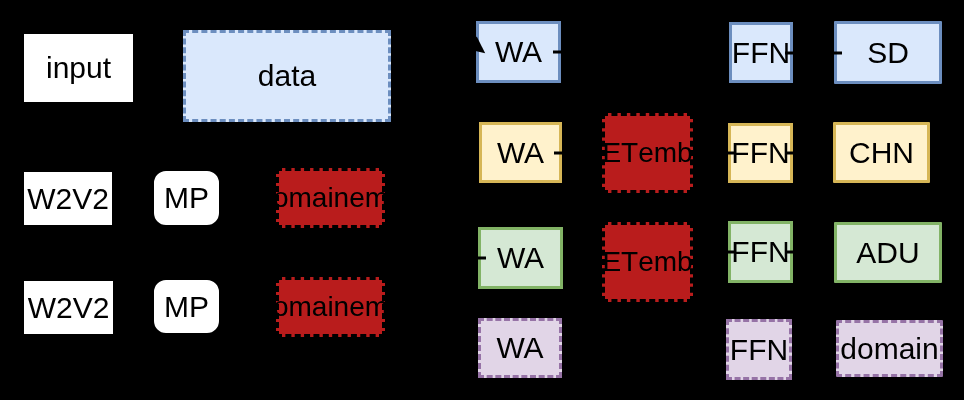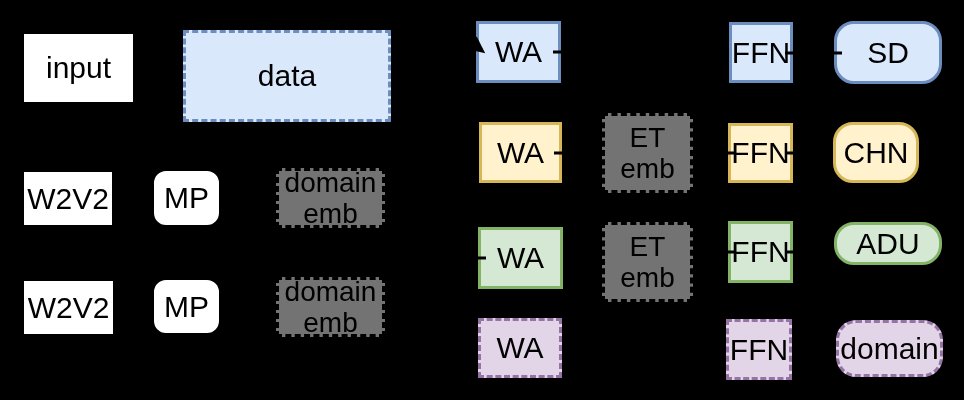--- a/index.html
+++ b/index.html
@@ -7,38 +7,38 @@
     position:relative;
     width:964px;height:400px;
     background:#000;
     font-family:"Liberation Sans","DejaVu Sans",sans-serif;
     overflow:hidden;
   }
   .node{
     position:absolute;
     box-sizing:border-box;
     display:flex;
-    flex-direction:column;
+    flex-direction:row;
     align-items:center;
     justify-content:center;
     text-align:center;
     font-size:30px;
     line-height:1.12;
     color:#000;
   }
   .node .lbl{display:block;}
   
   .white-box{background:#ffffff;border:2px solid #000000;}
   .blue{background:#DAE8FC;border:3px solid #6C8EBF;}
   .yellow{background:#FFF2CC;border:3px solid #D6B656;}
   .green{background:#D5E8D4;border:3px solid #82B366;}
   .purple{background:#E1D5E7;border:3px solid #9673A6;}
-  .emb{background:#737373;border:3px dashed #000000;font-size:28px;}
+  .emb{background:#b91c1c;border:3px dashed #000000;font-size:28px;}
   .dashed{border-style:dashed;}
-  .rounded{border-radius:20px;}
+  .rounded{border-radius:1px;}
   .rounded-sm{border-radius:14px;align-items:center;}
   
   .tick{
     position:absolute;width:10px;height:3px;background:#000;
     top:50%;transform:translateY(-50%);
   }
   .tick-l{left:-5px;}
   .tick-r{right:-5px;}
   .arrowhead{
     position:absolute;left:-9px;top:16px;
@@ -113,41 +113,41 @@
     <span class="lbl">ET</span>
     <span class="lbl">emb</span>
   </div>
 
   <div class="node yellow" style="left:728px;top:123px;width:65px;height:60px">
     <span class="tick tick-l"></span>
     <span class="tick tick-r"></span>
     <span class="lbl">FFN</span>
   </div>
 
-  <div class="node yellow rounded" style="left:833px;top:122px;width:86px;height:61px">
+  <div class="node yellow rounded" style="left:833px;top:122px;width:97px;height:61px">
     <span class="lbl">CHN</span>
   </div>
 
   <div class="node green" style="left:478px;top:227px;width:85px;height:62px">
     <span class="tick tick-l"></span>
     <span class="lbl">WA</span>
   </div>
 
   <div class="node emb" style="left:602px;top:222px;width:91px;height:80px">
     <span class="lbl">ET</span>
     <span class="lbl">emb</span>
   </div>
 
   <div class="node green" style="left:728px;top:221px;width:65px;height:62px">
     <span class="tick tick-l"></span>
     <span class="tick tick-r"></span>
     <span class="lbl">FFN</span>
   </div>
 
-  <div class="node green rounded" style="left:834px;top:222px;width:108px;height:43px">
+  <div class="node green rounded" style="left:834px;top:222px;width:108px;height:61px">
     <span class="lbl">ADU</span>
   </div>
 
   <div class="node purple dashed" style="left:478px;top:318px;width:84px;height:60px">
     <span class="lbl">WA</span>
   </div>
 
   <div class="node purple dashed" style="left:726px;top:319px;width:66px;height:61px">
     <span class="lbl">FFN</span>
   </div>

